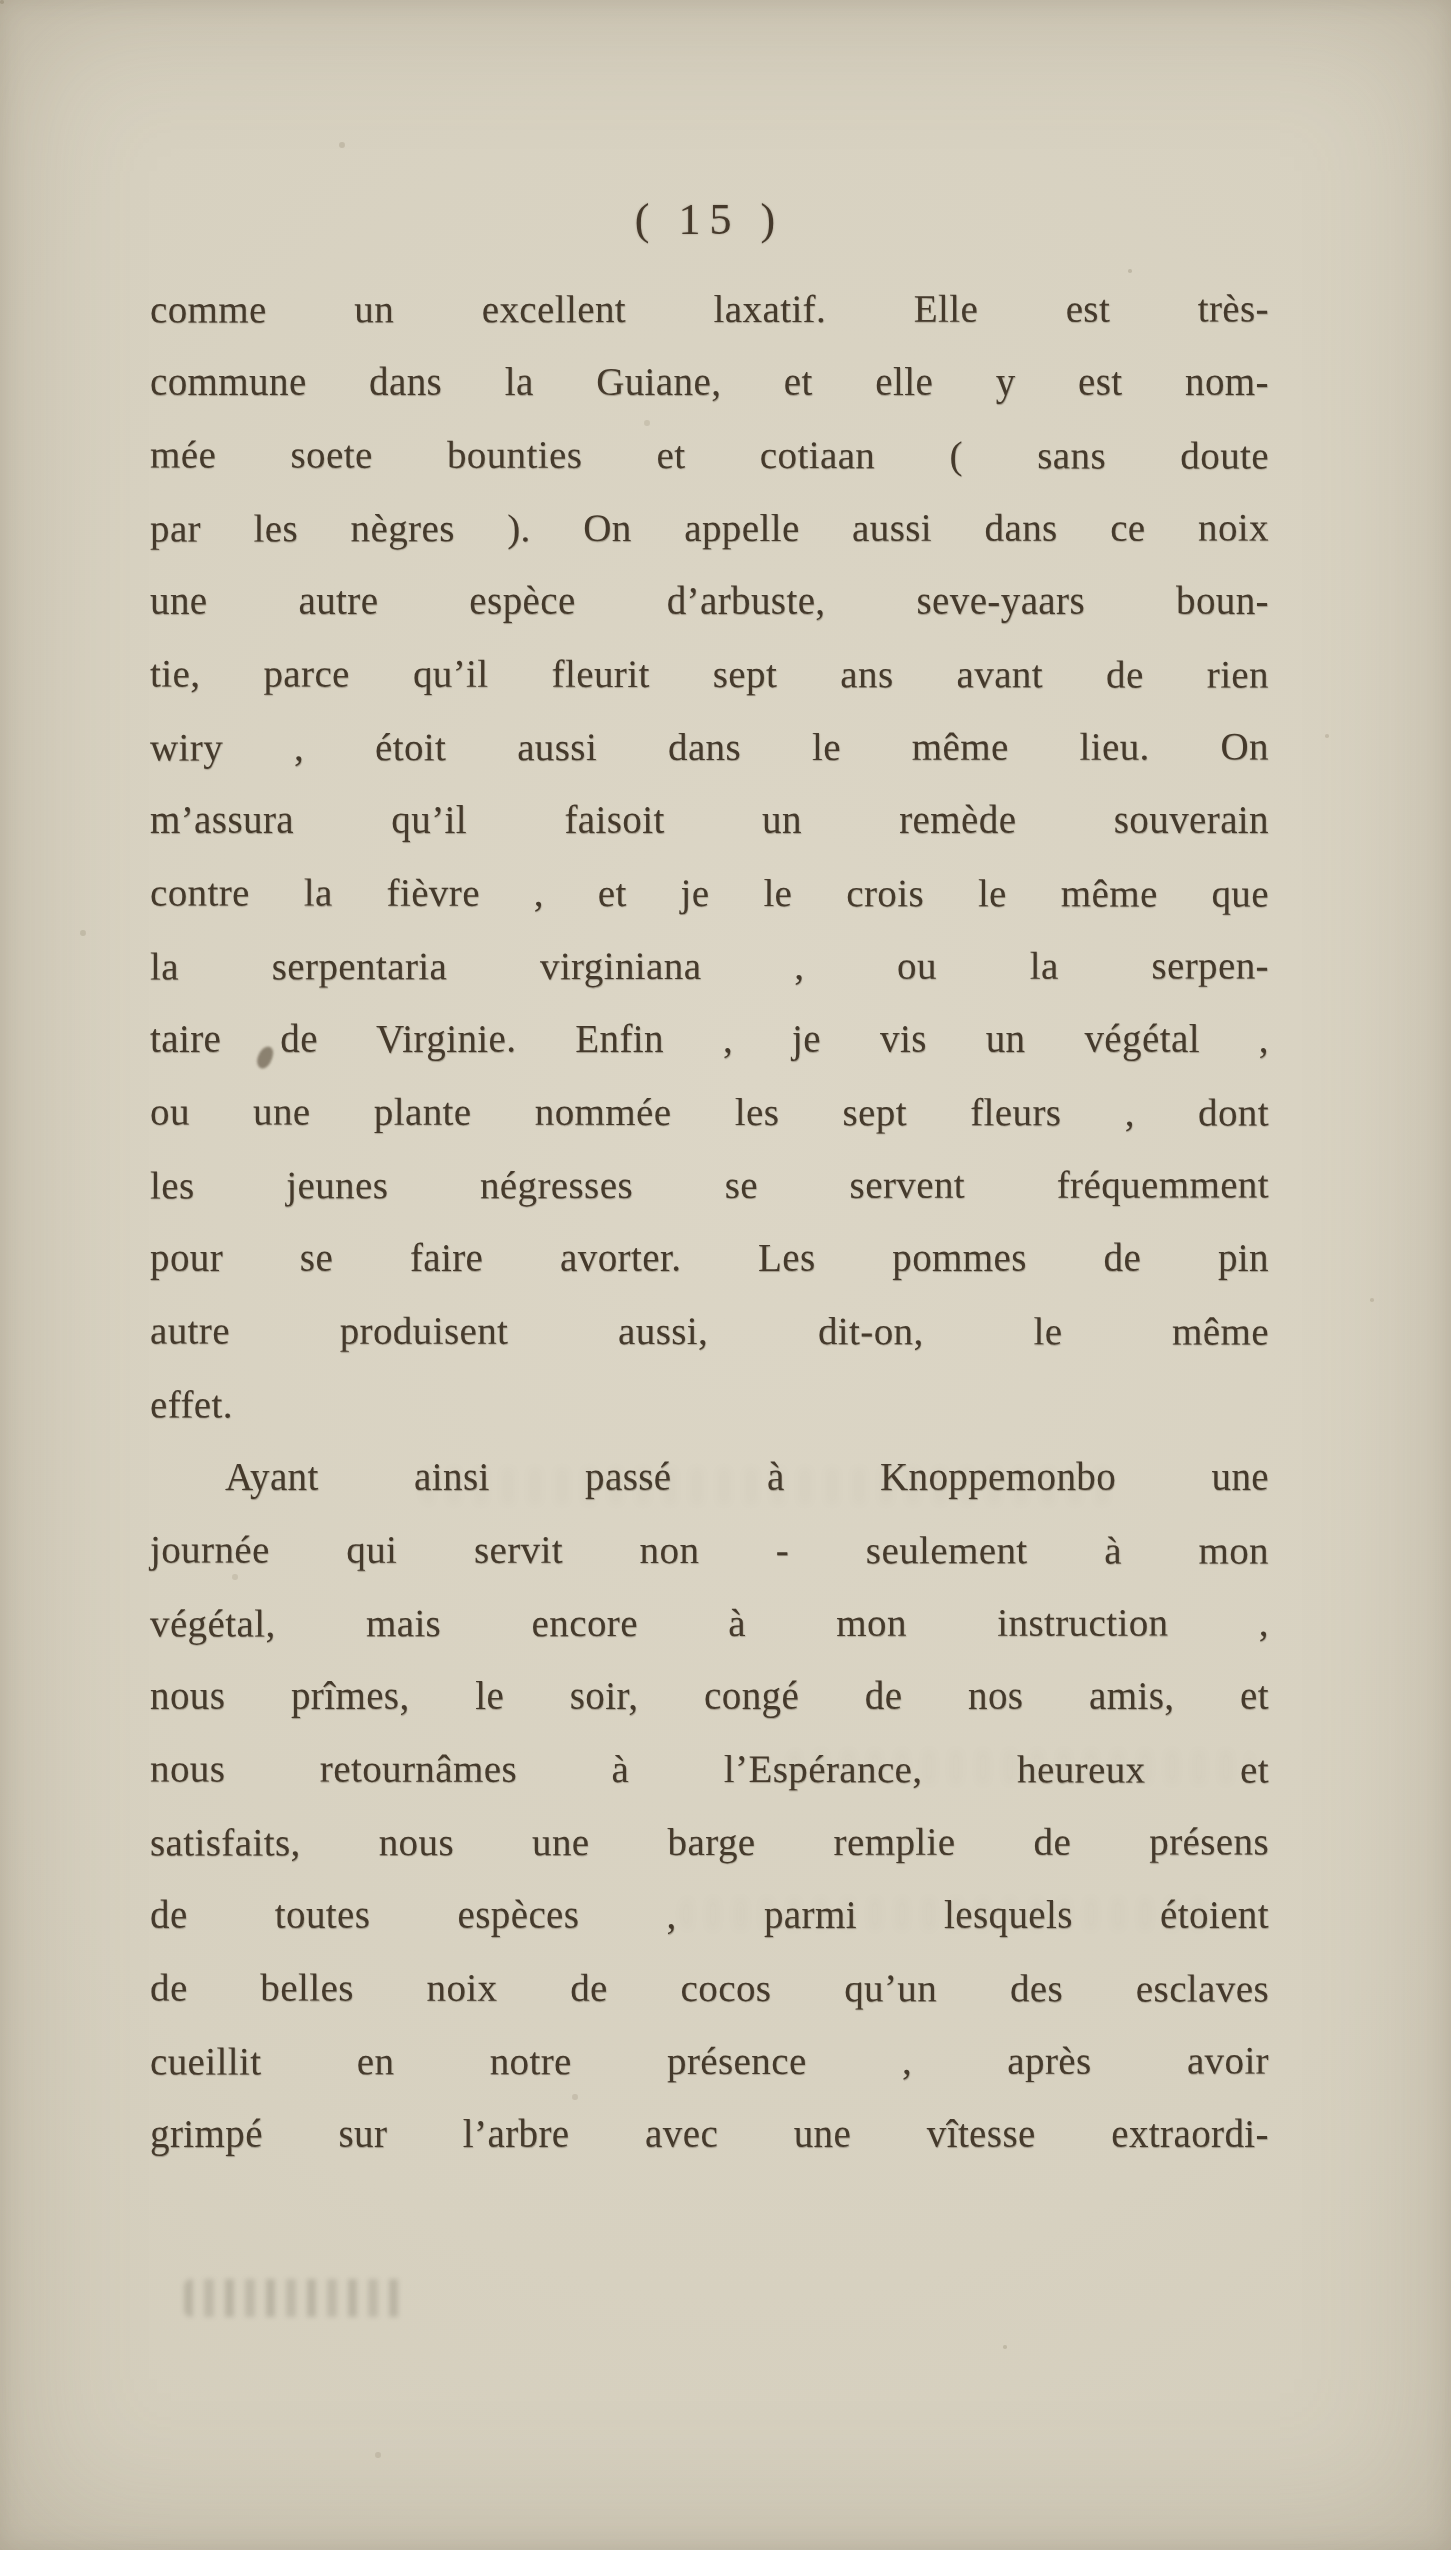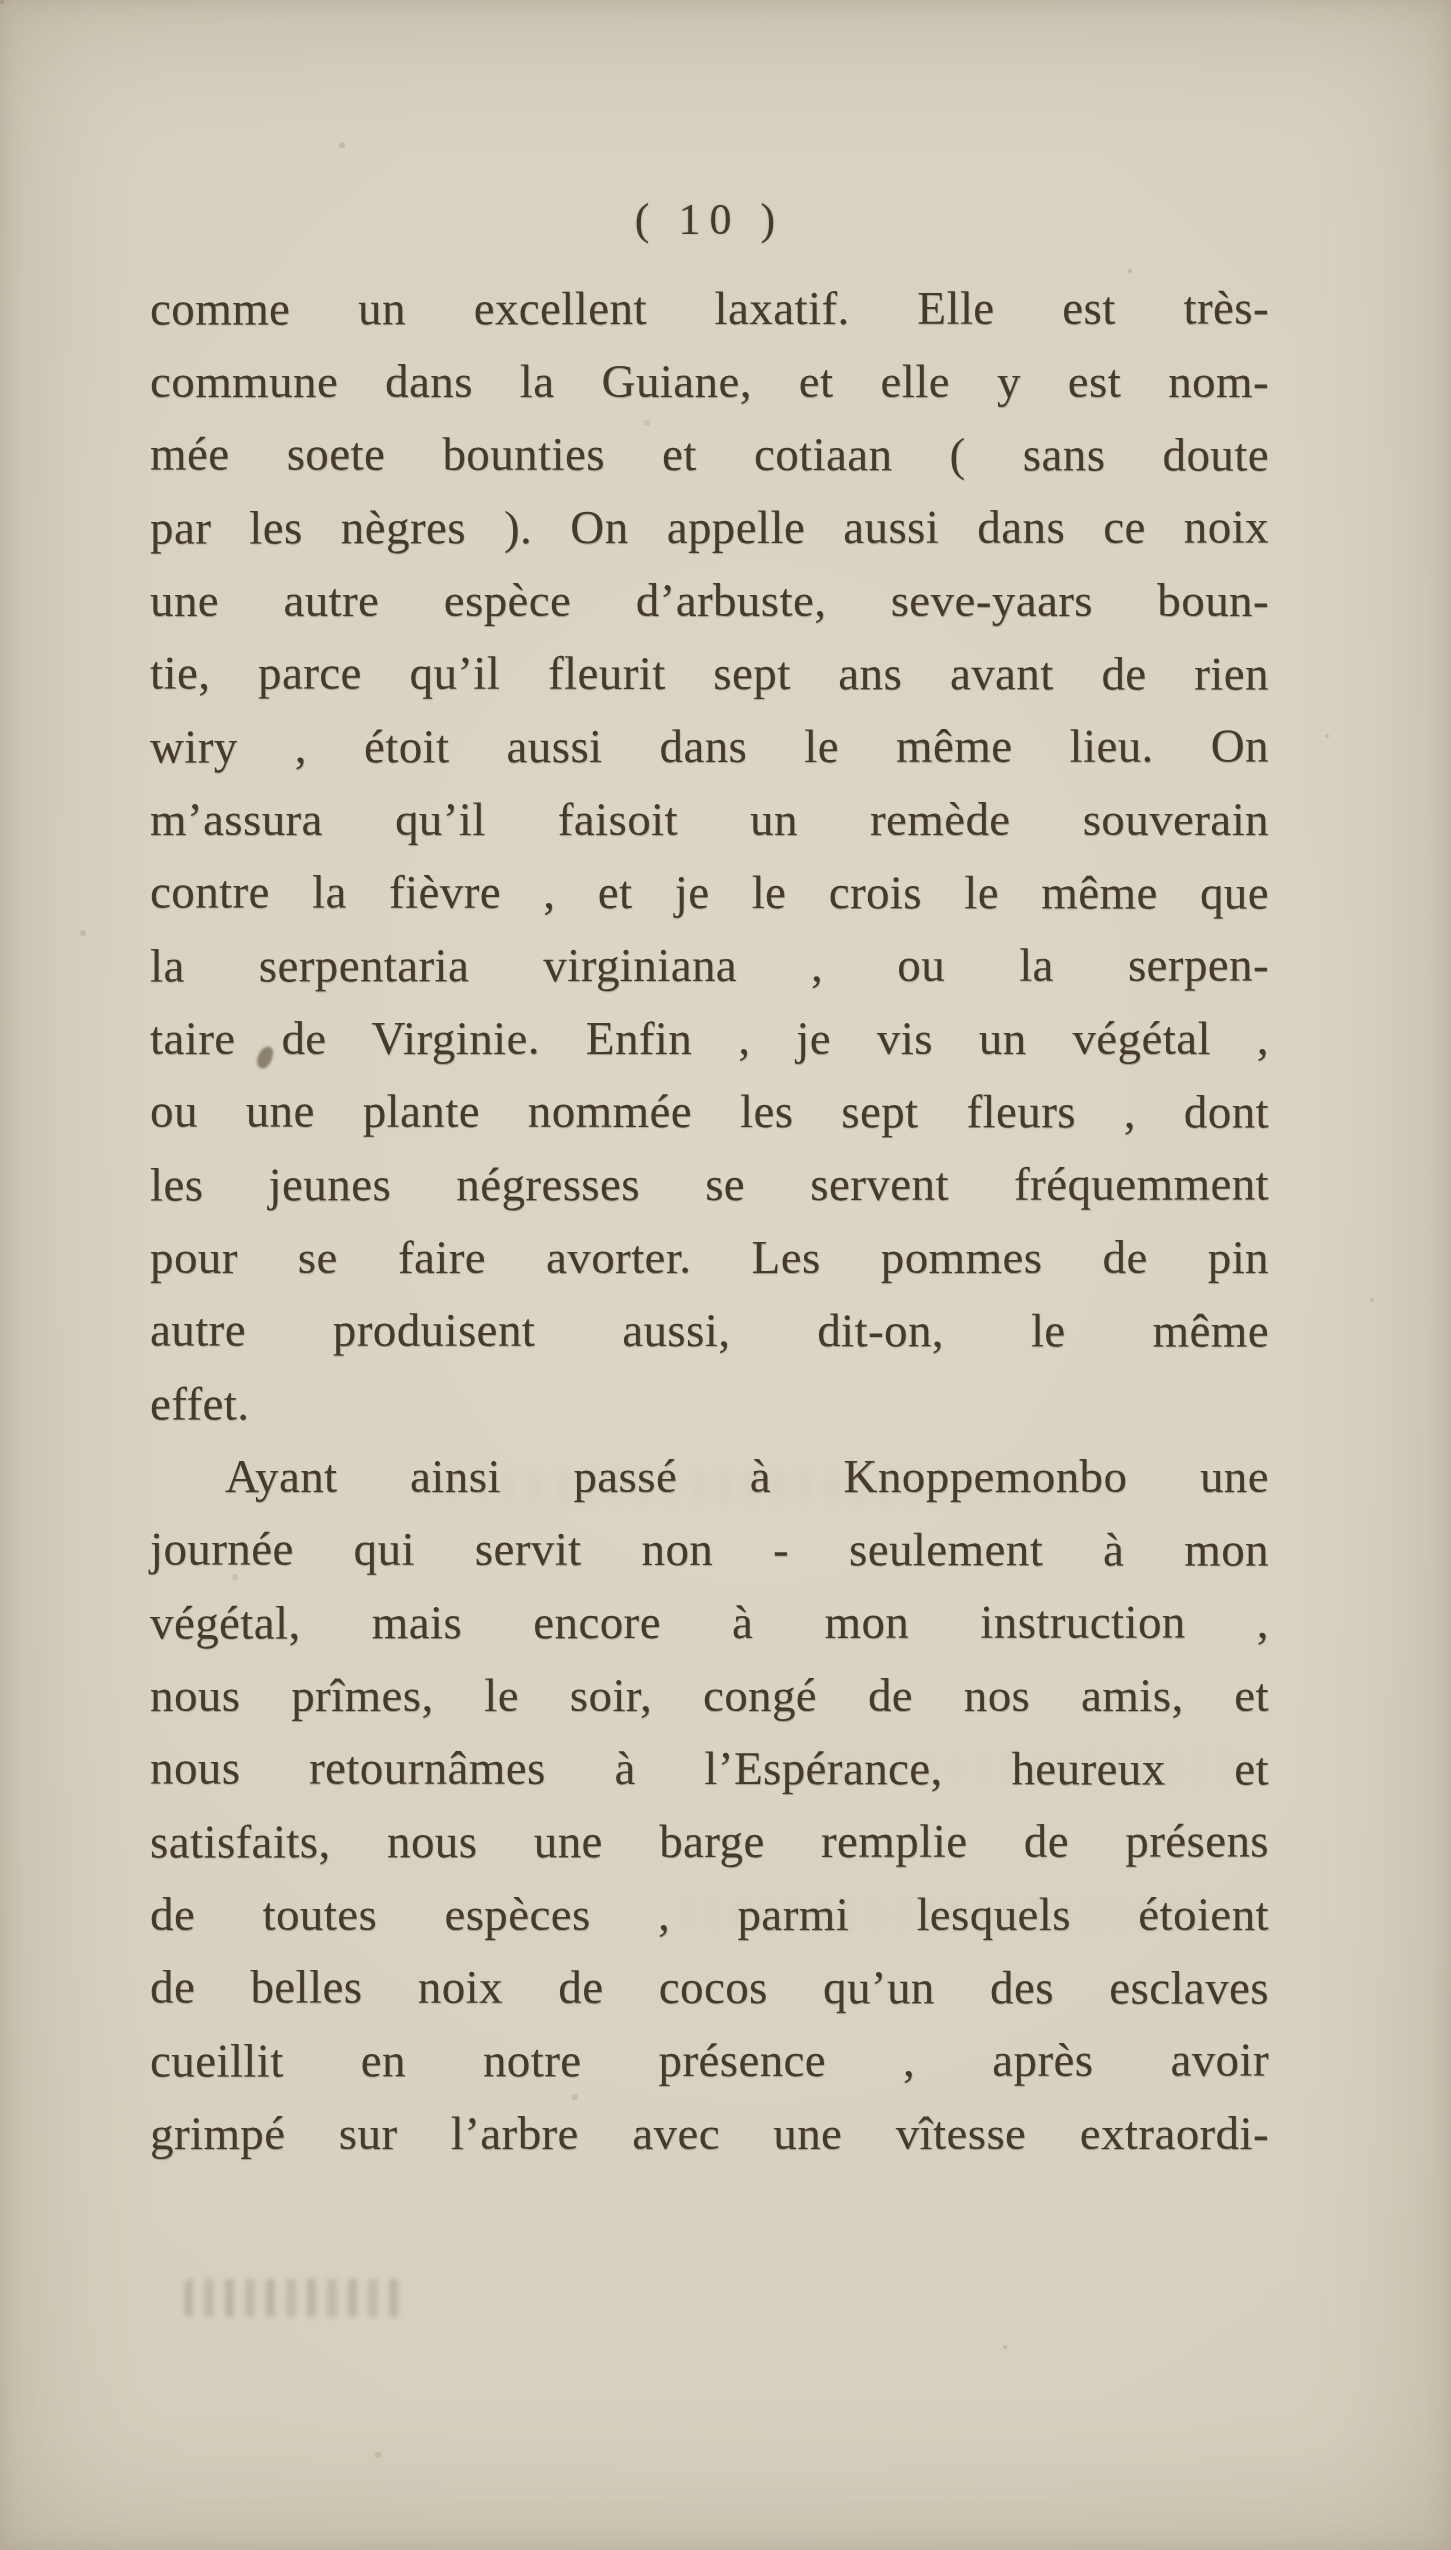--- a/index.html
+++ b/index.html
@@ -51,21 +51,21 @@
     line-height: 59px;
     letter-spacing: 9px;
     color: #45392b;
     text-shadow: 0 0 1.8px rgba(70, 58, 42, 0.45);
   }
   .text-block {
     position: absolute;
     top: 272px;
     left: 150px;
     width: 1119px;
-    font-size: 47px;
+    font-size: 39px;
     color: #453a2c;
     text-shadow: 0.5px 0.8px 1px rgba(62, 52, 38, 0.38);
     letter-spacing: 0.4px;
   }
   .line {
     height: 73px;
     line-height: 73px;
     text-align: justify;
     text-align-last: justify;
     white-space: normal;
@@ -113,21 +113,21 @@
   .bleed-1 { left: 421px; top: 1468px; width: 698px; height: 36px; }
   .bleed-2 { left: 788px; top: 1750px; width: 465px; height: 34px; opacity: 0.05; }
   .bleed-3 { left: 680px; top: 1898px; width: 537px; height: 32px; opacity: 0.05; }
 </style>
 </head>
 <body>
 
 <div class="page">
   <div class="specks"></div>
 
-  <div class="page-number">( 10 )</div>
+  <div class="page-number">( 15 )</div>
 
   <div class="text-block">
       <div class="line"><span class="">comme un excellent laxatif. Elle est très-</span></div>
       <div class="line"><span class="">commune dans la Guiane, et elle y est nom-</span></div>
       <div class="line"><span class="">mée </span><span class="it">soete bounties</span><span class=""> et </span><span class="it">cotiaan</span><span class=""> ( sans doute</span></div>
       <div class="line"><span class="">par les nègres ). On appelle aussi dans ce noix</span></div>
       <div class="line"><span class="">une autre espèce d’arbuste, </span><span class="it">seve-yaars boun-</span></div>
       <div class="line"><span class="it">tie,</span><span class=""> parce qu’il fleurit sept ans avant de rien</span></div>
       <div class="line"><span class="it">wiry</span><span class=""> , étoit aussi dans le même lieu. On</span></div>
       <div class="line"><span class="">m’assura qu’il faisoit un remède souverain</span></div>

